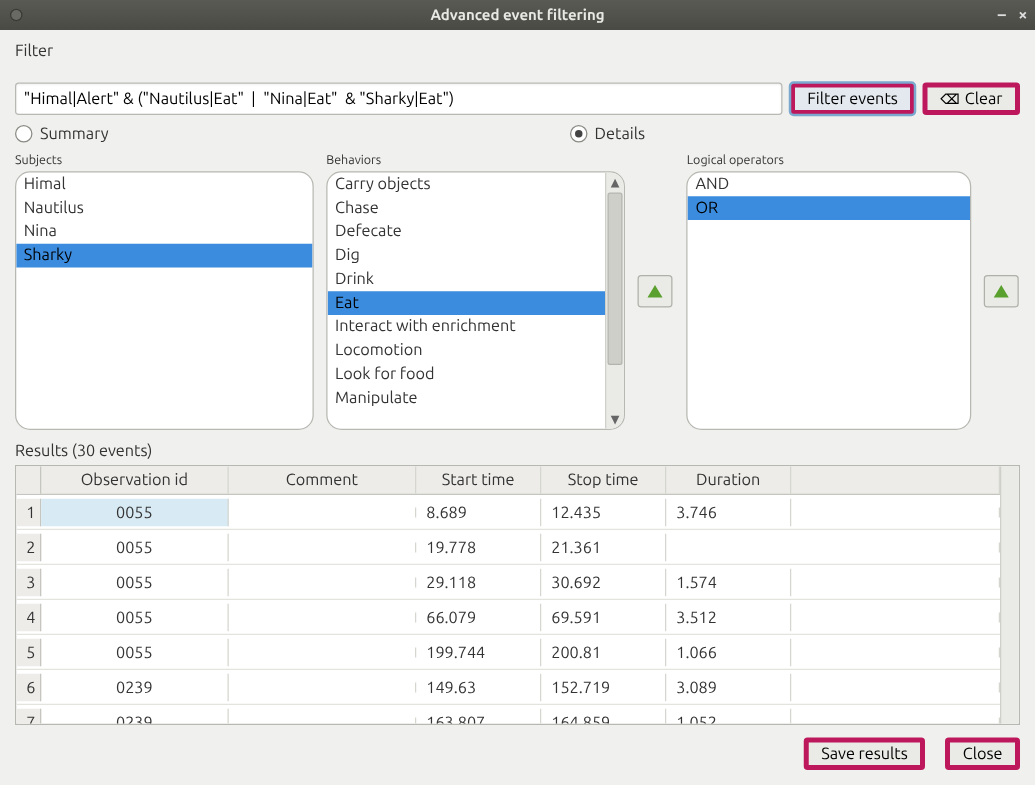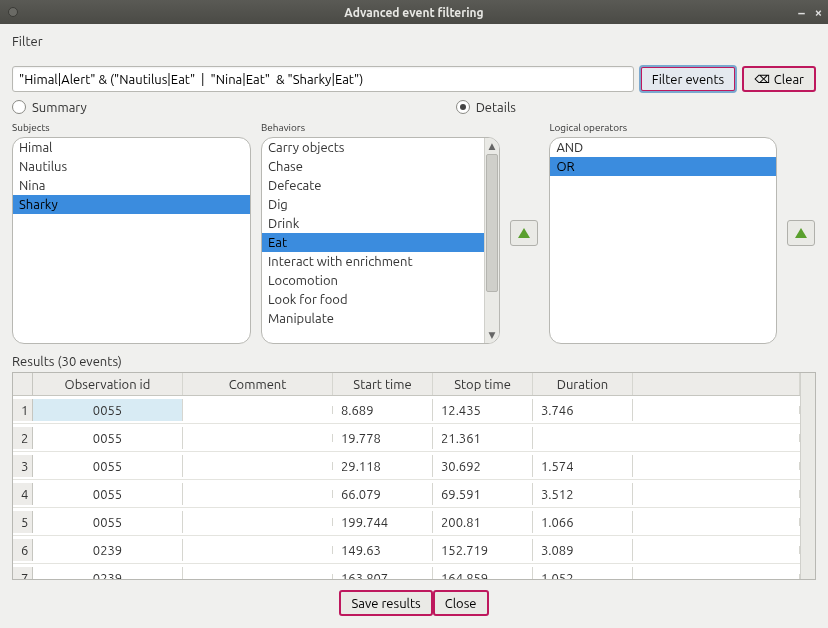--- a/index.html
+++ b/index.html
@@ -59,21 +59,21 @@
     border: 1px solid #b8b8b3;
     border-radius: 3px;
     font-family: inherit;
     font-size: 13px;
     box-shadow: inset 0 1px 2px rgba(0,0,0,0.06);
   }
   button.btn {
     height: 26px;
     padding: 0 10px;
     background: #eaeae6;
-    border: 2px solid #be185d;
+    border: 4px solid #be185d;
     border-radius: 3px;
     font-family: inherit;
     font-size: 13px;
     cursor: default;
     display: inline-flex;
     align-items: center;
     gap: 4px;
   }
   button.btn.focused {
     outline: 2px solid #7aa8cf;
@@ -221,22 +221,22 @@
   .col-dur { width: 100px; }
   .col-rest { flex: 1; }
   .tbody { overflow: hidden; flex: 1; }
   .trow { border-bottom: 1px solid #e4e4df; height: 28px; align-items: center; }
   .trow.selected .td.col-obs {
     background: #d8ebf4;
   }
   .trow .td { padding: 4px 8px; }
   .footer-row {
     display: flex;
-    justify-content: center;
-    gap: 0;
+    justify-content: flex-end;
+    gap: 16px;
     margin-top: 10px;
   }
   .clear-x { font-weight: bold; font-size: 11px; }
 </style>
 </head>
 <body>
 
 <div class="titlebar">
   <div class="left-dot"></div>
   <span>Advanced event filtering</span>

